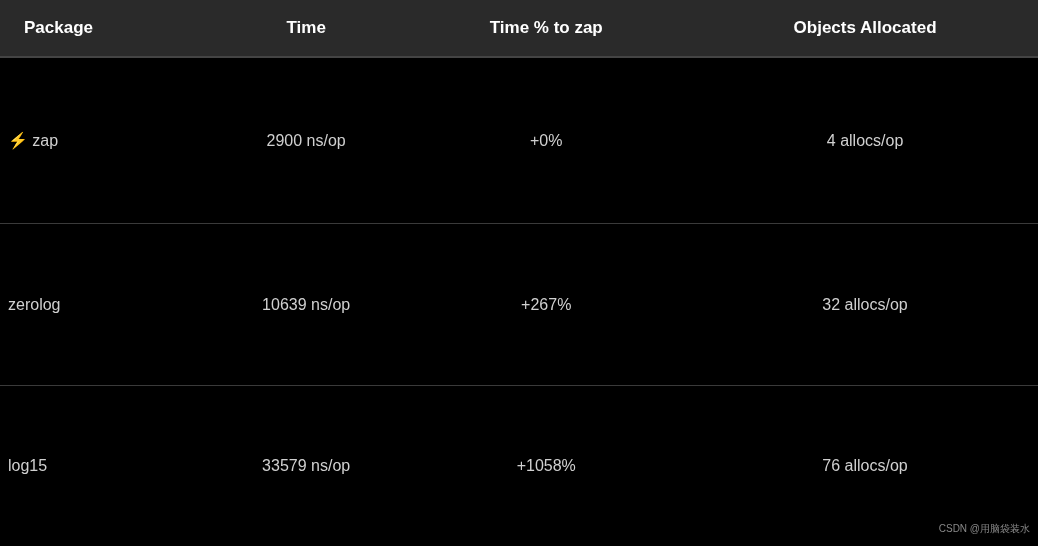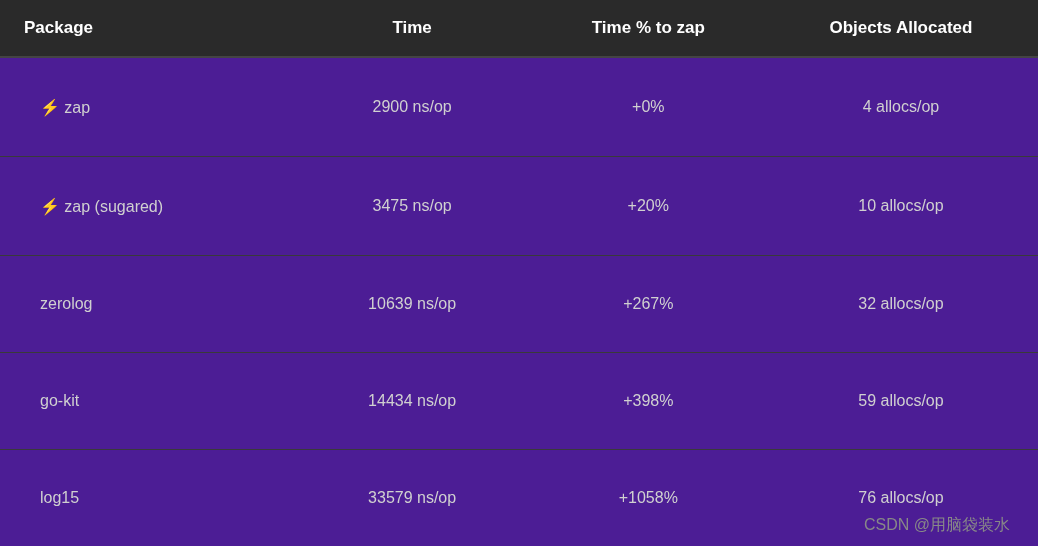--- a/index.html
+++ b/index.html
@@ -14,21 +14,21 @@
       justify-content: center;
       align-items: center;
       width: 1038px;
       height: 546px;
       font-family: -apple-system, BlinkMacSystemFont, 'Segoe UI', sans-serif;
     }
 
     .table-wrapper {
       width: 1038px;
       height: 546px;
-      background-color: #4c1d95;
+      background-color: #000000;
       position: relative;
     }
 
     table {
       width: 100%;
       height: 100%;
       border-collapse: collapse;
       color: #e0e0e0;
     }
 
@@ -54,38 +54,38 @@
     tbody tr {
       border-bottom: 1px solid #3a3a3a;
     }
 
     tbody tr:last-child {
       border-bottom: none;
       margin-left: 32px;
     }
 
     tbody td {
-      padding: 16px 40px;
+      padding: 16px 8px;
       font-size: 16px;
       color: #d0d0d0;
       text-align: left;
     }
 
     tbody td:nth-child(2),
     tbody td:nth-child(3),
     tbody td:nth-child(4) {
       text-align: center;
     }
 
     .watermark {
       position: absolute;
       bottom: 10px;
-      right: 28px;
+      right: 8px;
       color: #888;
-      font-size: 16px;
+      font-size: 10px;
     }
   </style>
 </head>
 <body>
 
 <div class="table-wrapper">
   <table>
     <thead>
       <tr>
         <th>Package</th>
@@ -95,36 +95,24 @@
       </tr>
     </thead>
     <tbody id="table-body">
     <tr>
           <td>⚡ zap</td>
           <td>2900 ns/op</td>
           <td>+0%</td>
           <td>4 allocs/op</td>
         </tr>
         <tr>
-          <td>⚡ zap (sugared)</td>
-          <td>3475 ns/op</td>
-          <td>+20%</td>
-          <td>10 allocs/op</td>
-        </tr>
-        <tr>
           <td>zerolog</td>
           <td>10639 ns/op</td>
           <td>+267%</td>
           <td>32 allocs/op</td>
-        </tr>
-        <tr>
-          <td>go-kit</td>
-          <td>14434 ns/op</td>
-          <td>+398%</td>
-          <td>59 allocs/op</td>
         </tr>
         <tr>
           <td>log15</td>
           <td>33579 ns/op</td>
           <td>+1058%</td>
           <td>76 allocs/op</td>
         </tr>
       </tbody>
   </table>
   <div class="watermark">CSDN @用脑袋装水</div>

